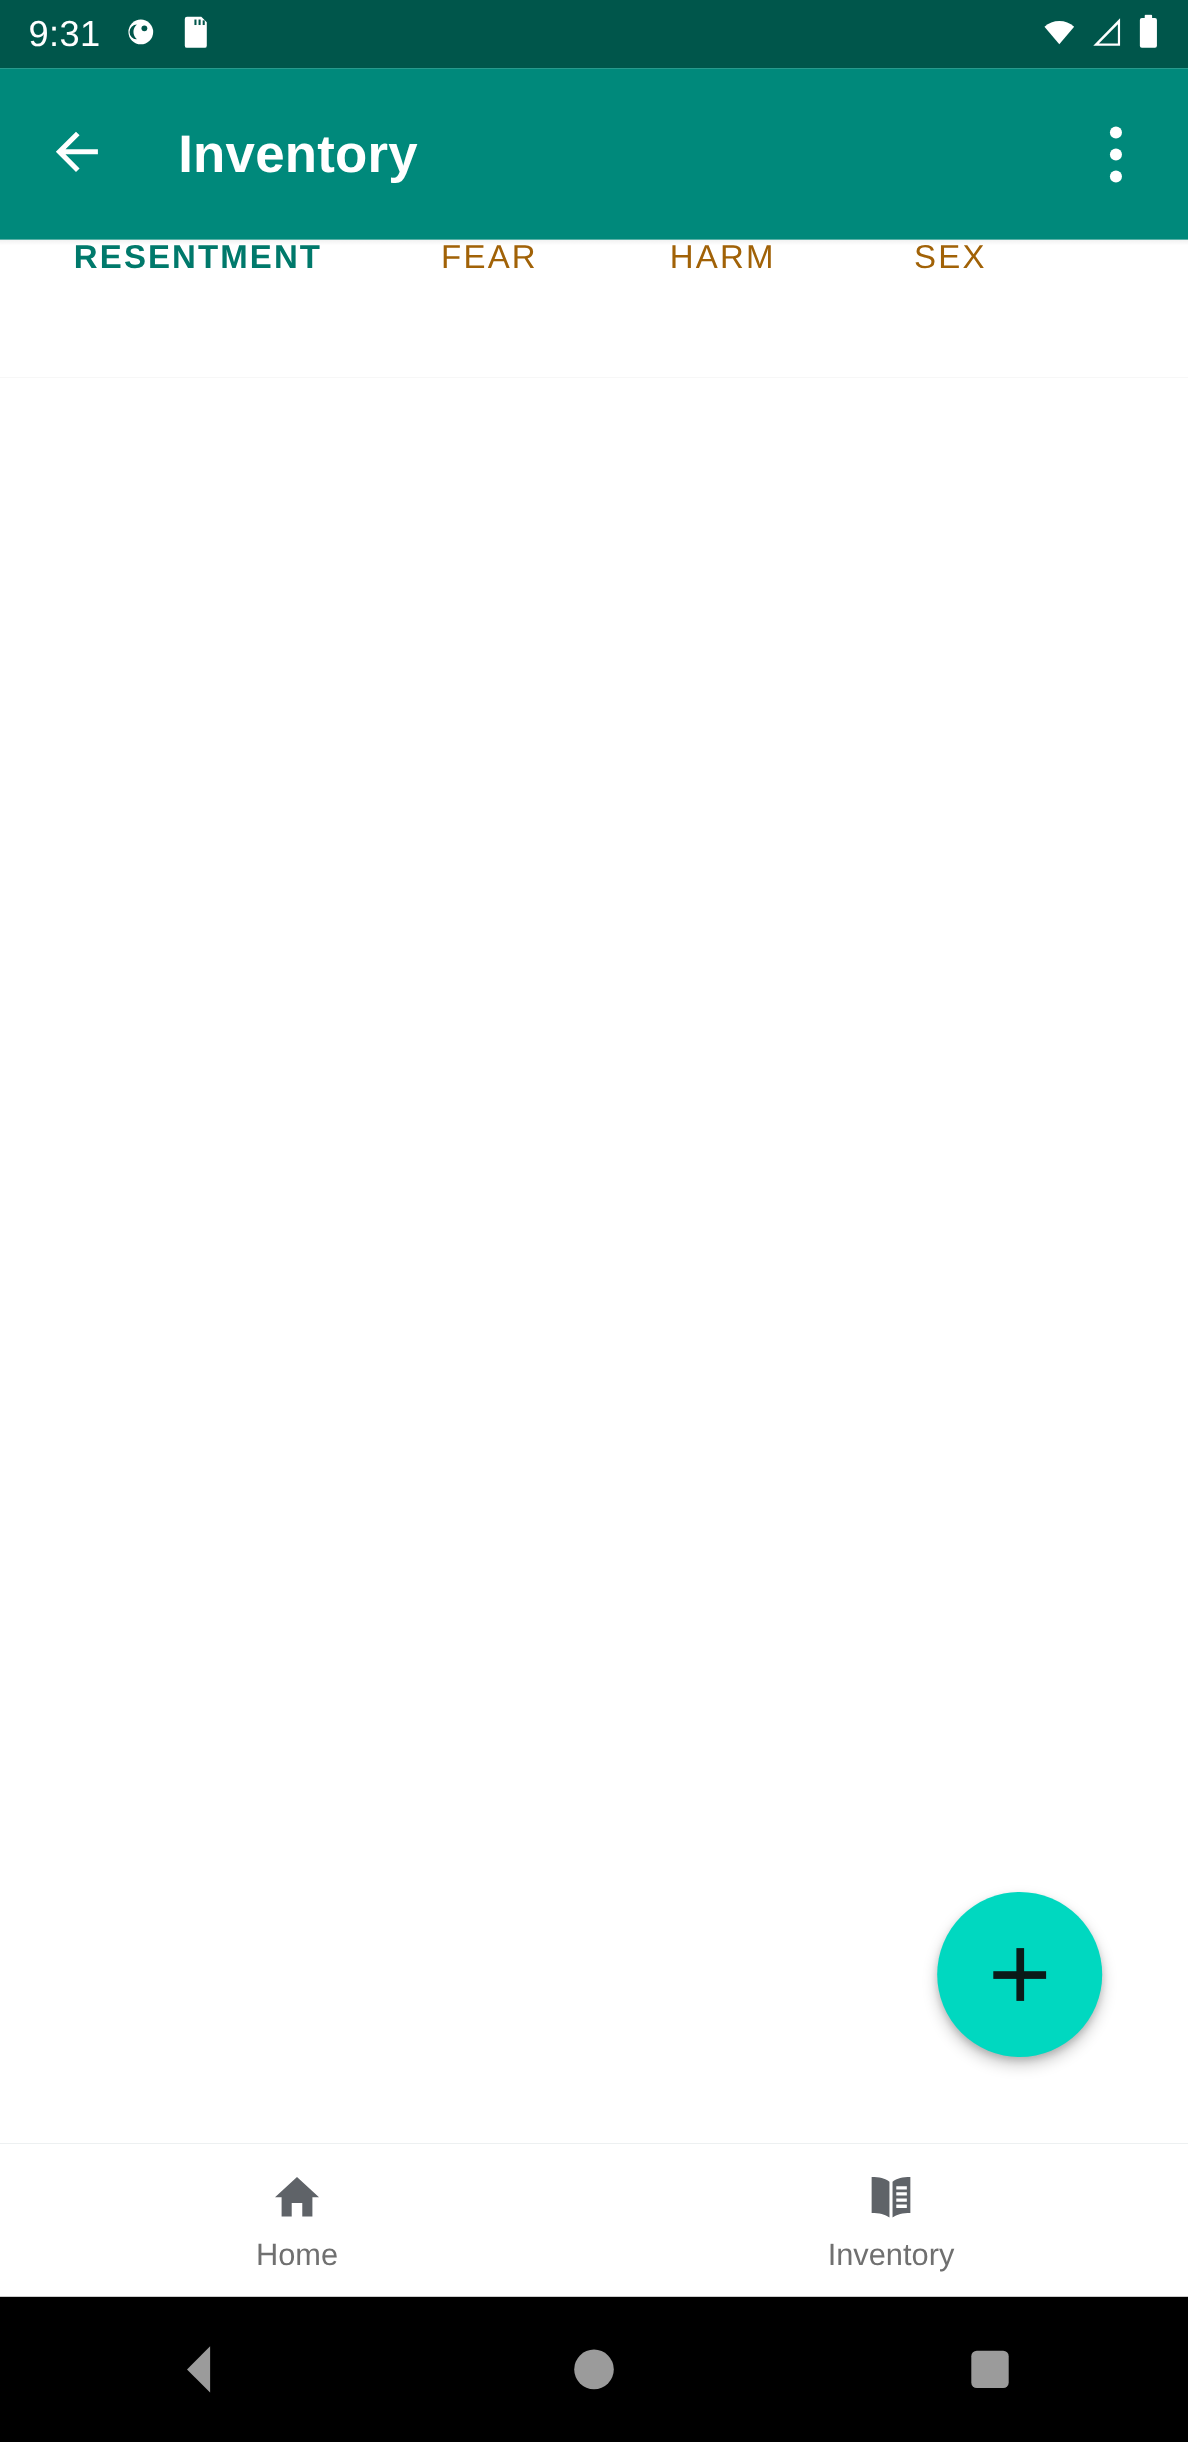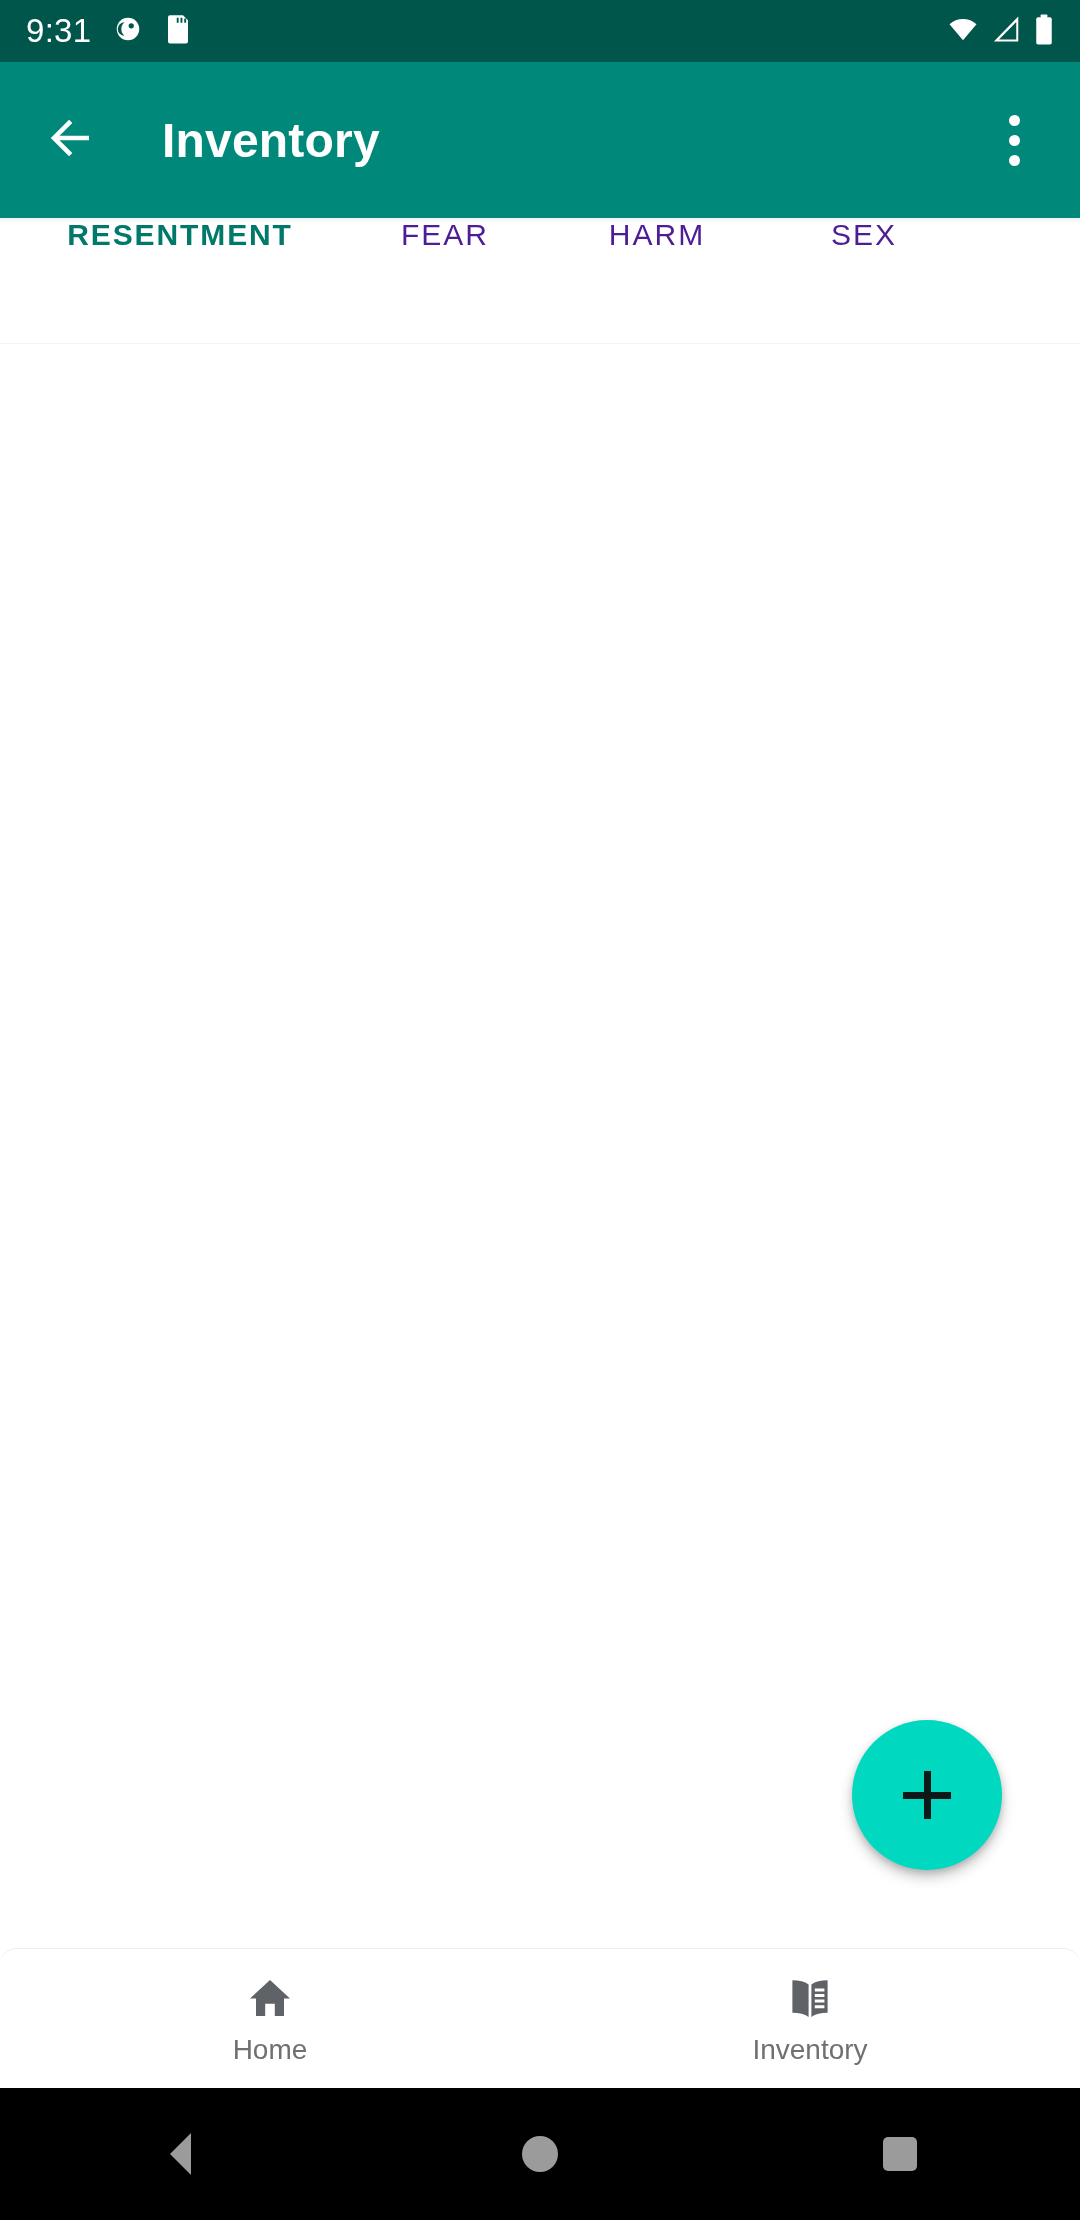--- a/index.html
+++ b/index.html
@@ -109,21 +109,21 @@
     display: flex;
     align-items: flex-start;
     justify-content: center;
     cursor: pointer;
     flex: 0 0 auto;
     margin-left: 32px;
   }
   .tab-label {
     font-size: 30px;
     letter-spacing: 2.0px;
-    color: #4c1d95;
+    color: #a16207;
     white-space: nowrap;
     font-family: "Liberation Sans", sans-serif;
   }
   .tab.active .tab-label { color: #00796B; font-weight: bold; letter-spacing: 1.9px; }
   .tab-indicator {
     position: absolute;
     bottom: 0;
     left: 0;
     height: 8px;
     background: #00796B;
@@ -173,21 +173,20 @@
   }
 
   
   .bottom-nav {
     height: 140px;
     background: #ffffff;
     display: flex;
     align-items: center;
     border-top: 1px solid #eceff0;
     flex: 0 0 auto;
-    border-radius: 17px;
   }
   .nav-item {
     flex: 1 1 0;
     height: 140px;
     display: flex;
     flex-direction: column;
     align-items: center;
     justify-content: center;
     gap: 10px;
     cursor: pointer;

